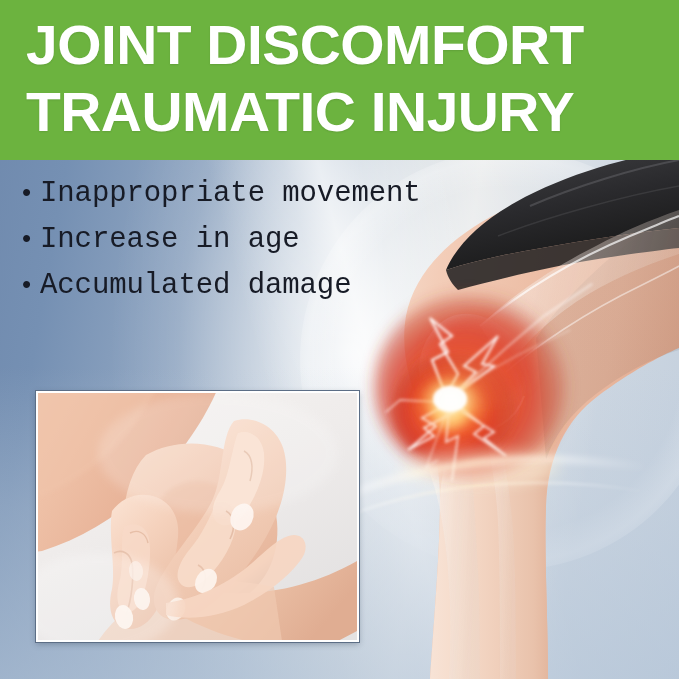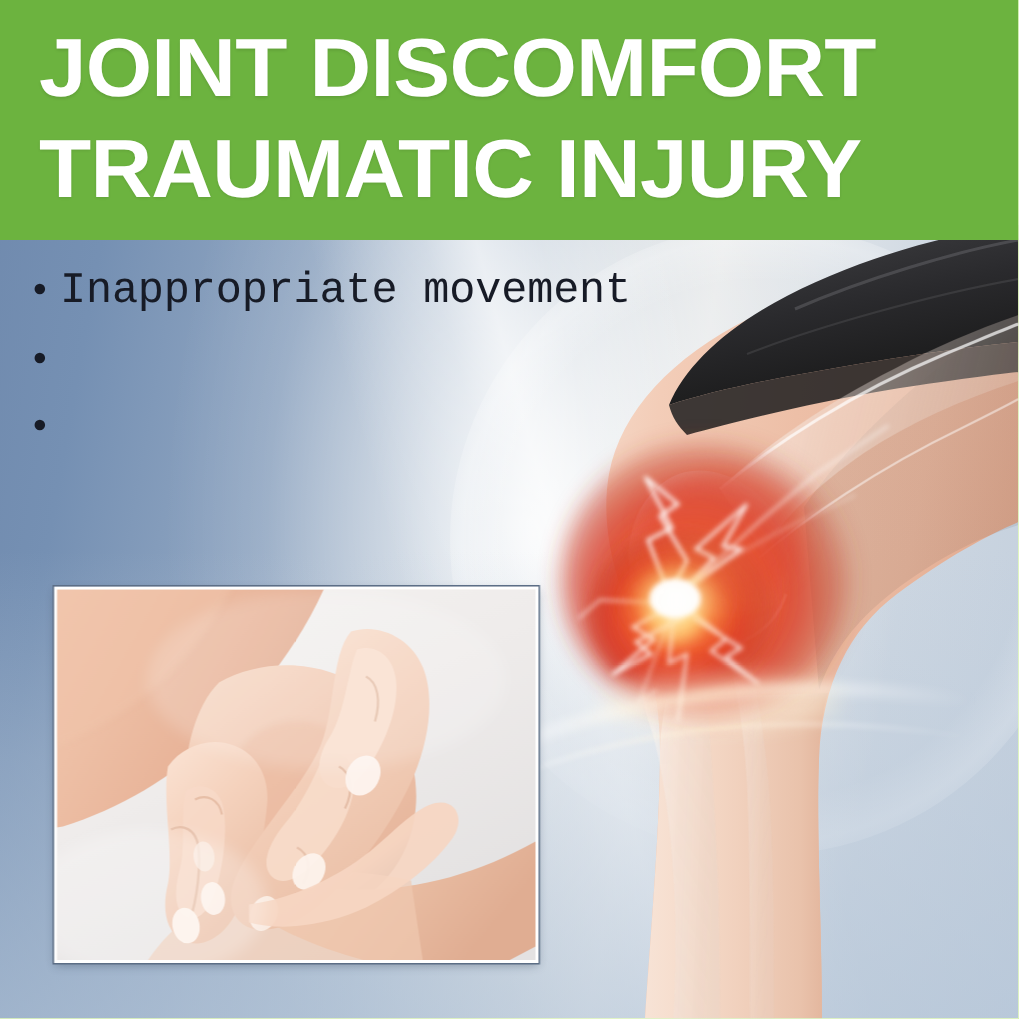--- a/index.html
+++ b/index.html
@@ -6,21 +6,21 @@
     margin: 0;
     padding: 0;
     background: #ffffff;
   }
   #poster {
     position: relative;
     width: 679px;
     height: 679px;
     overflow: hidden;
     font-family: "Liberation Sans", sans-serif;
-    background: #bef264;
+    background: #a3a3a3;
   }
 
   
   .bg-base {
     position: absolute;
     left: 0; top: 0; right: 0; bottom: 0;
     background:
       linear-gradient(100deg,
         #6f89ad 0%,
         #7590b3 12%,
@@ -324,23 +324,25 @@
     </div>
   </div>
 
   <ul class="bullets">
     <li class="bullet-item">
       <span class="bullet-dot">•</span>
       <span class="bullet-text">Inappropriate movement</span>
     </li>
     <li class="bullet-item">
       <span class="bullet-dot">•</span>
+      <span class="bullet-text">Increase in age</span>
     </li>
     <li class="bullet-item">
       <span class="bullet-dot">•</span>
+      <span class="bullet-text">Accumulated damage</span>
     </li>
   </ul>
 
   <div class="inset">
     <svg class="inset-img" viewBox="0 0 319 247" preserveAspectRatio="none" xmlns="http://www.w3.org/2000/svg">
       <defs>
         <linearGradient id="photoBg" x1="0" y1="0" x2="0.6" y2="1">
           <stop offset="0%" stop-color="#f6f4f2"></stop>
           <stop offset="50%" stop-color="#efeceb"></stop>
           <stop offset="100%" stop-color="#e4e2e2"></stop>

